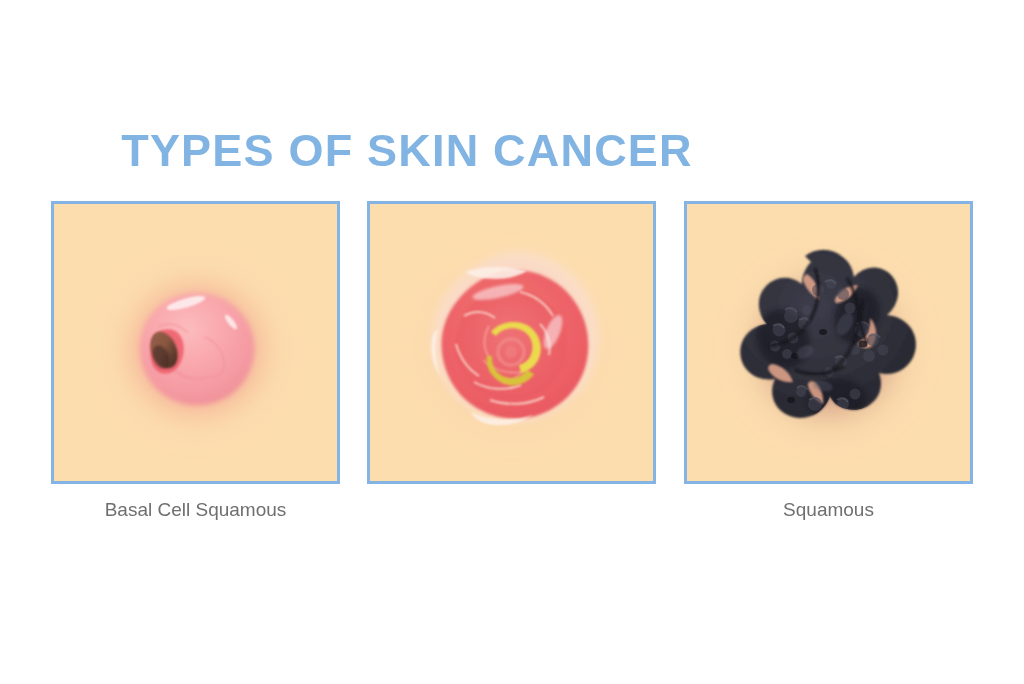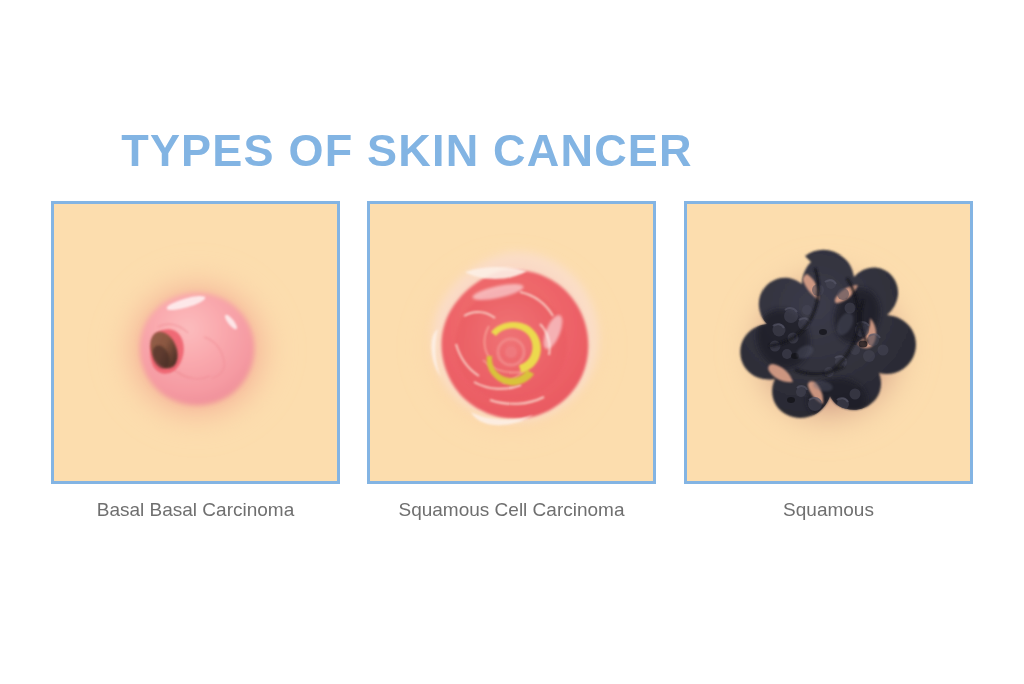--- a/index.html
+++ b/index.html
@@ -150,21 +150,21 @@
             <ellipse cx="132" cy="99" rx="20" ry="4.5" transform="rotate(-16 132 99)"></ellipse>
             <ellipse cx="177" cy="118" rx="9" ry="3" transform="rotate(52 177 118)"></ellipse>
           </g>
 
           <path d="M104 128 c9 -5 19 -3 23 5 c5 9 3 22 -3 30 c-6 8 -17 9 -23 2 c-7 -9 -7 -31 3 -37 Z" fill="url(#bccRim)" filter="url(#bccSoft3)"></path>
 
           <ellipse cx="110" cy="146" rx="12.5" ry="19" transform="rotate(-22 110 146)" fill="url(#bccUlcer)" filter="url(#bccSoft3)"></ellipse>
           <ellipse cx="107" cy="153" rx="8" ry="12" transform="rotate(-22 107 153)" fill="#3d2620" opacity="0.55" filter="url(#bccSoft3)"></ellipse>
         </svg>
       </div>
-      <div class="panel-caption">Basal Basal Carcinoma</div>
+      <div class="panel-caption">Basal Cell Squamous</div>
     </div>
 
     <div class="panel panel-2">
       <div class="panel-frame">
         <svg viewBox="0 0 283 277" preserveAspectRatio="xMidYMid slice">
           <defs>
             <radialGradient id="sccHalo" cx="50%" cy="50%" r="50%">
               <stop offset="0%" stop-color="#f39f89" stop-opacity="0.85"></stop>
               <stop offset="50%" stop-color="#f6ae92" stop-opacity="0.6"></stop>
               <stop offset="78%" stop-color="#f9c9a2" stop-opacity="0.3"></stop>
@@ -259,21 +259,20 @@
           </g>
           <circle cx="141" cy="148" r="13" fill="none" stroke="#f28d8c" stroke-width="3" opacity="0.8" filter="url(#sccSoft4)"></circle>
           <circle cx="141" cy="148" r="6" fill="#ef7c80" opacity="0.85" filter="url(#sccSoft4)"></circle>
 
           <g fill="#ffffff" opacity="0.5" filter="url(#sccSoft3)">
             <ellipse cx="128" cy="88" rx="26" ry="6" transform="rotate(-12 128 88)"></ellipse>
             <ellipse cx="183" cy="128" rx="7" ry="18" transform="rotate(22 183 128)"></ellipse>
           </g>
         </svg>
       </div>
-      <div class="panel-caption">Squamous Cell Carcinoma</div>
     </div>
 
     <div class="panel panel-3">
       <div class="panel-frame">
         <svg viewBox="0 0 283 277" preserveAspectRatio="xMidYMid slice">
           <defs>
             <radialGradient id="melHalo" cx="50%" cy="50%" r="50%">
               <stop offset="0%" stop-color="#a4695f" stop-opacity="0.95"></stop>
               <stop offset="45%" stop-color="#b87b70" stop-opacity="0.8"></stop>
               <stop offset="72%" stop-color="#d49e86" stop-opacity="0.45"></stop>

